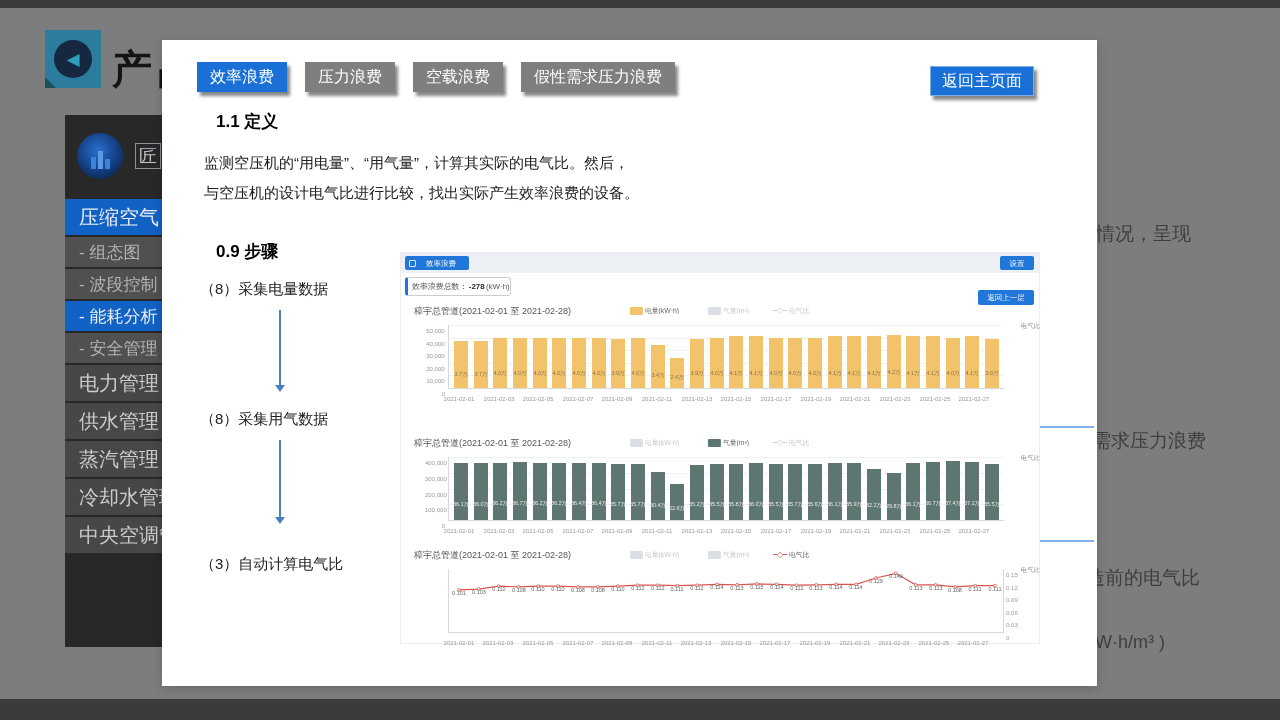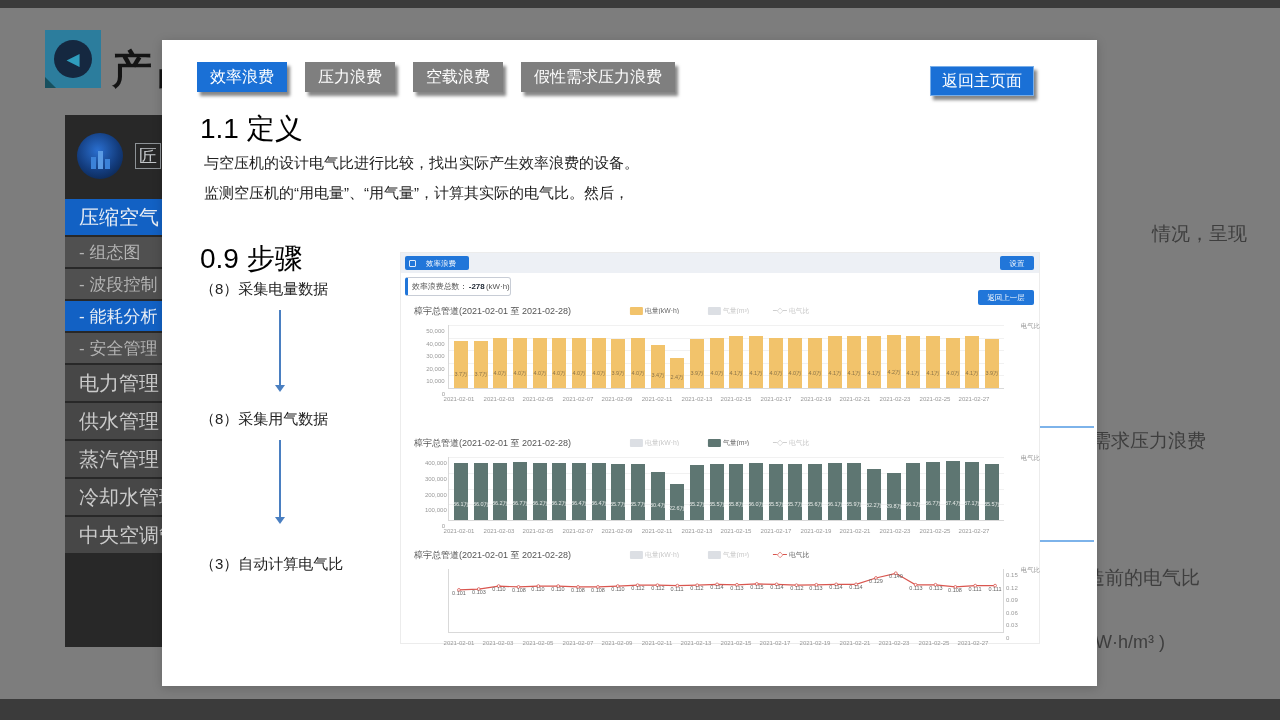--- a/index.html
+++ b/index.html
@@ -23,33 +23,33 @@
   .logo-circle i:nth-of-type(1){height:12px;}
   .logo-circle i:nth-of-type(2){height:18px;background:#5a9be4;}
   .logo-circle i:nth-of-type(3){height:10px;}
   .logo-box{margin-left:12px;width:26px;height:26px;border:1px solid #8d9296;color:#c2c6c9;font-size:18px;display:flex;align-items:center;justify-content:center;}
   .menu-item{margin-top:2px;background:#474747;color:#cbcbcb;display:flex;align-items:center;padding-left:14px;white-space:nowrap;}
   .menu-item.main{height:36px;font-size:20px;}
   .menu-item.sub{height:30px;font-size:17px;background:#505050;color:#b3b3b3;}
   .menu-item.active{background:#1261c4;color:#e9eef4;}
 
   .bg-text{position:absolute;color:#3e3e3e;font-size:19px;z-index:1;white-space:nowrap;}
-  #bgt1{left:1152px;top:221px;}
+  #bgt1{left:1096px;top:221px;}
   #bgt2{left:1092px;top:428px;}
   #bgt3{left:1086px;top:565px;}
   #bgt4{left:1086px;top:632px;font-size:18px;}
 
   
   .modal{position:absolute;left:162px;top:40px;width:935px;height:646px;background:#fff;z-index:5;box-shadow:0 2px 10px rgba(0,0,0,.18);}
   .tabs{position:absolute;left:35px;top:22px;display:flex;gap:18px;}
   .tab{height:30px;line-height:30px;padding:0 13px;font-size:16px;color:#fff;background:#7f7f7f;box-shadow:3px 4px 3px rgba(55,55,55,.6);}
   .tab.active{background:#1a70d6;}
   .btn-main{position:absolute;left:768px;top:26px;width:104px;height:30px;background:#1a70d6;border:1px solid #79aee8;color:#fff;font-size:16px;display:flex;align-items:center;justify-content:center;box-shadow:3px 4px 3px rgba(55,55,55,.6);}
 
-  .h-sec{position:absolute;left:38px;font-size:28px;font-weight:normal;color:#000;}
+  .h-sec{position:absolute;left:54px;font-size:17px;font-weight:bold;color:#000;}
   #hDef{top:70px;} #hSteps{top:200px;}
   .p-def{position:absolute;left:42px;top:108px;font-size:15px;color:#222;line-height:30px;}
   .step{position:absolute;left:38px;font-size:15px;color:#222;white-space:nowrap;}
   #step1{top:240px;} #step2{top:370px;} #step3{top:515px;}
   .v-arrow{position:absolute;left:117px;width:2px;background:#4a7fc1;}
   #arrow1{top:270px;height:80px;} #arrow2{top:400px;height:82px;}
   .v-arrow::after{content:"";position:absolute;left:-4px;bottom:-7px;border:5px solid transparent;border-top:7px solid #4a7fc1;}
 
   .dash-line{position:absolute;height:2px;background:#7db3ea;}
   #dash1{left:868px;top:386px;width:64px;}
@@ -141,22 +141,22 @@
   <div class="tabs" id="tabs">
       <div class="tab active">效率浪费</div>
       <div class="tab">压力浪费</div>
       <div class="tab">空载浪费</div>
       <div class="tab">假性需求压力浪费</div>
     </div>
   <div class="btn-main">返回主页面</div>
 
   <div class="h-sec" id="hDef">1.1 定义</div>
   <div class="p-def">
+    <div>监测空压机的“用电量”、“用气量”，计算其实际的电气比。然后，</div>
     <div>与空压机的设计电气比进行比较，找出实际产生效率浪费的设备。</div>
-    <div>监测空压机的“用电量”、“用气量”，计算其实际的电气比。然后，</div>
   </div>
 
   <div class="h-sec" id="hSteps">0.9 步骤</div>
   <div class="step" id="step1">（8）采集电量数据</div>
   <div class="v-arrow" id="arrow1"></div>
   <div class="step" id="step2">（8）采集用气数据</div>
   <div class="v-arrow" id="arrow2"></div>
   <div class="step" id="step3">（3）自动计算电气比</div>
 
   <div class="dash-line" id="dash1"></div>

